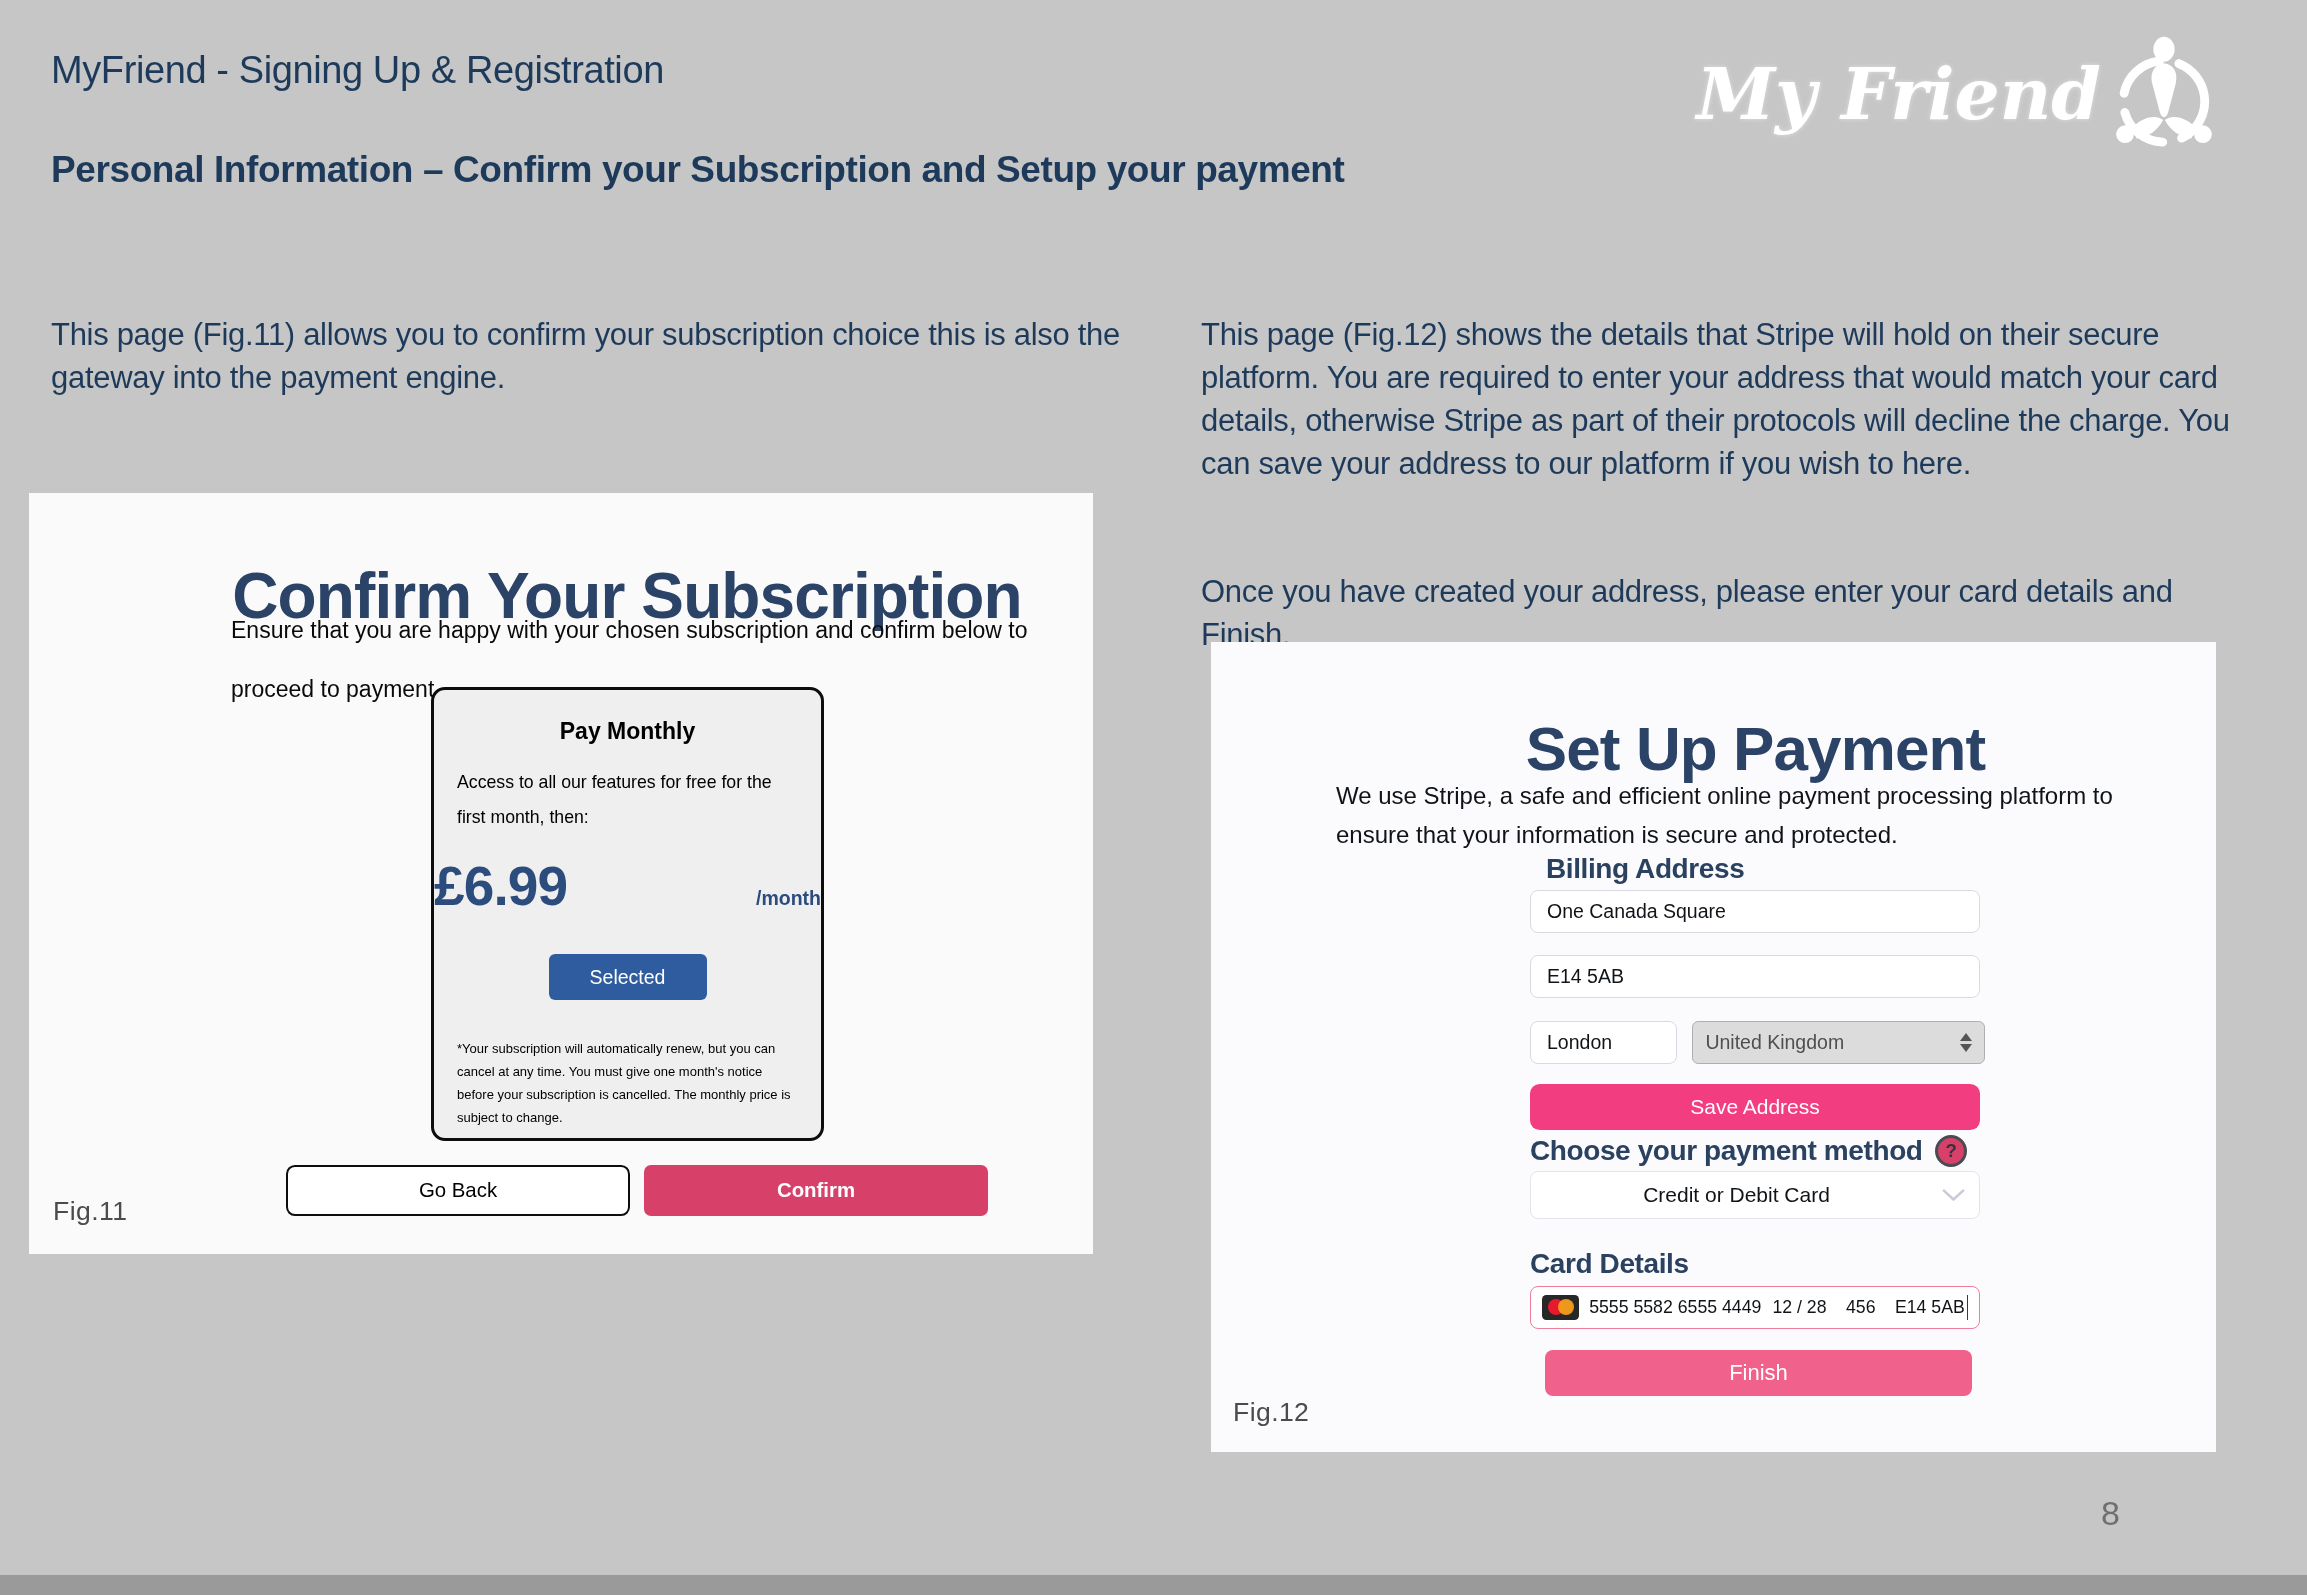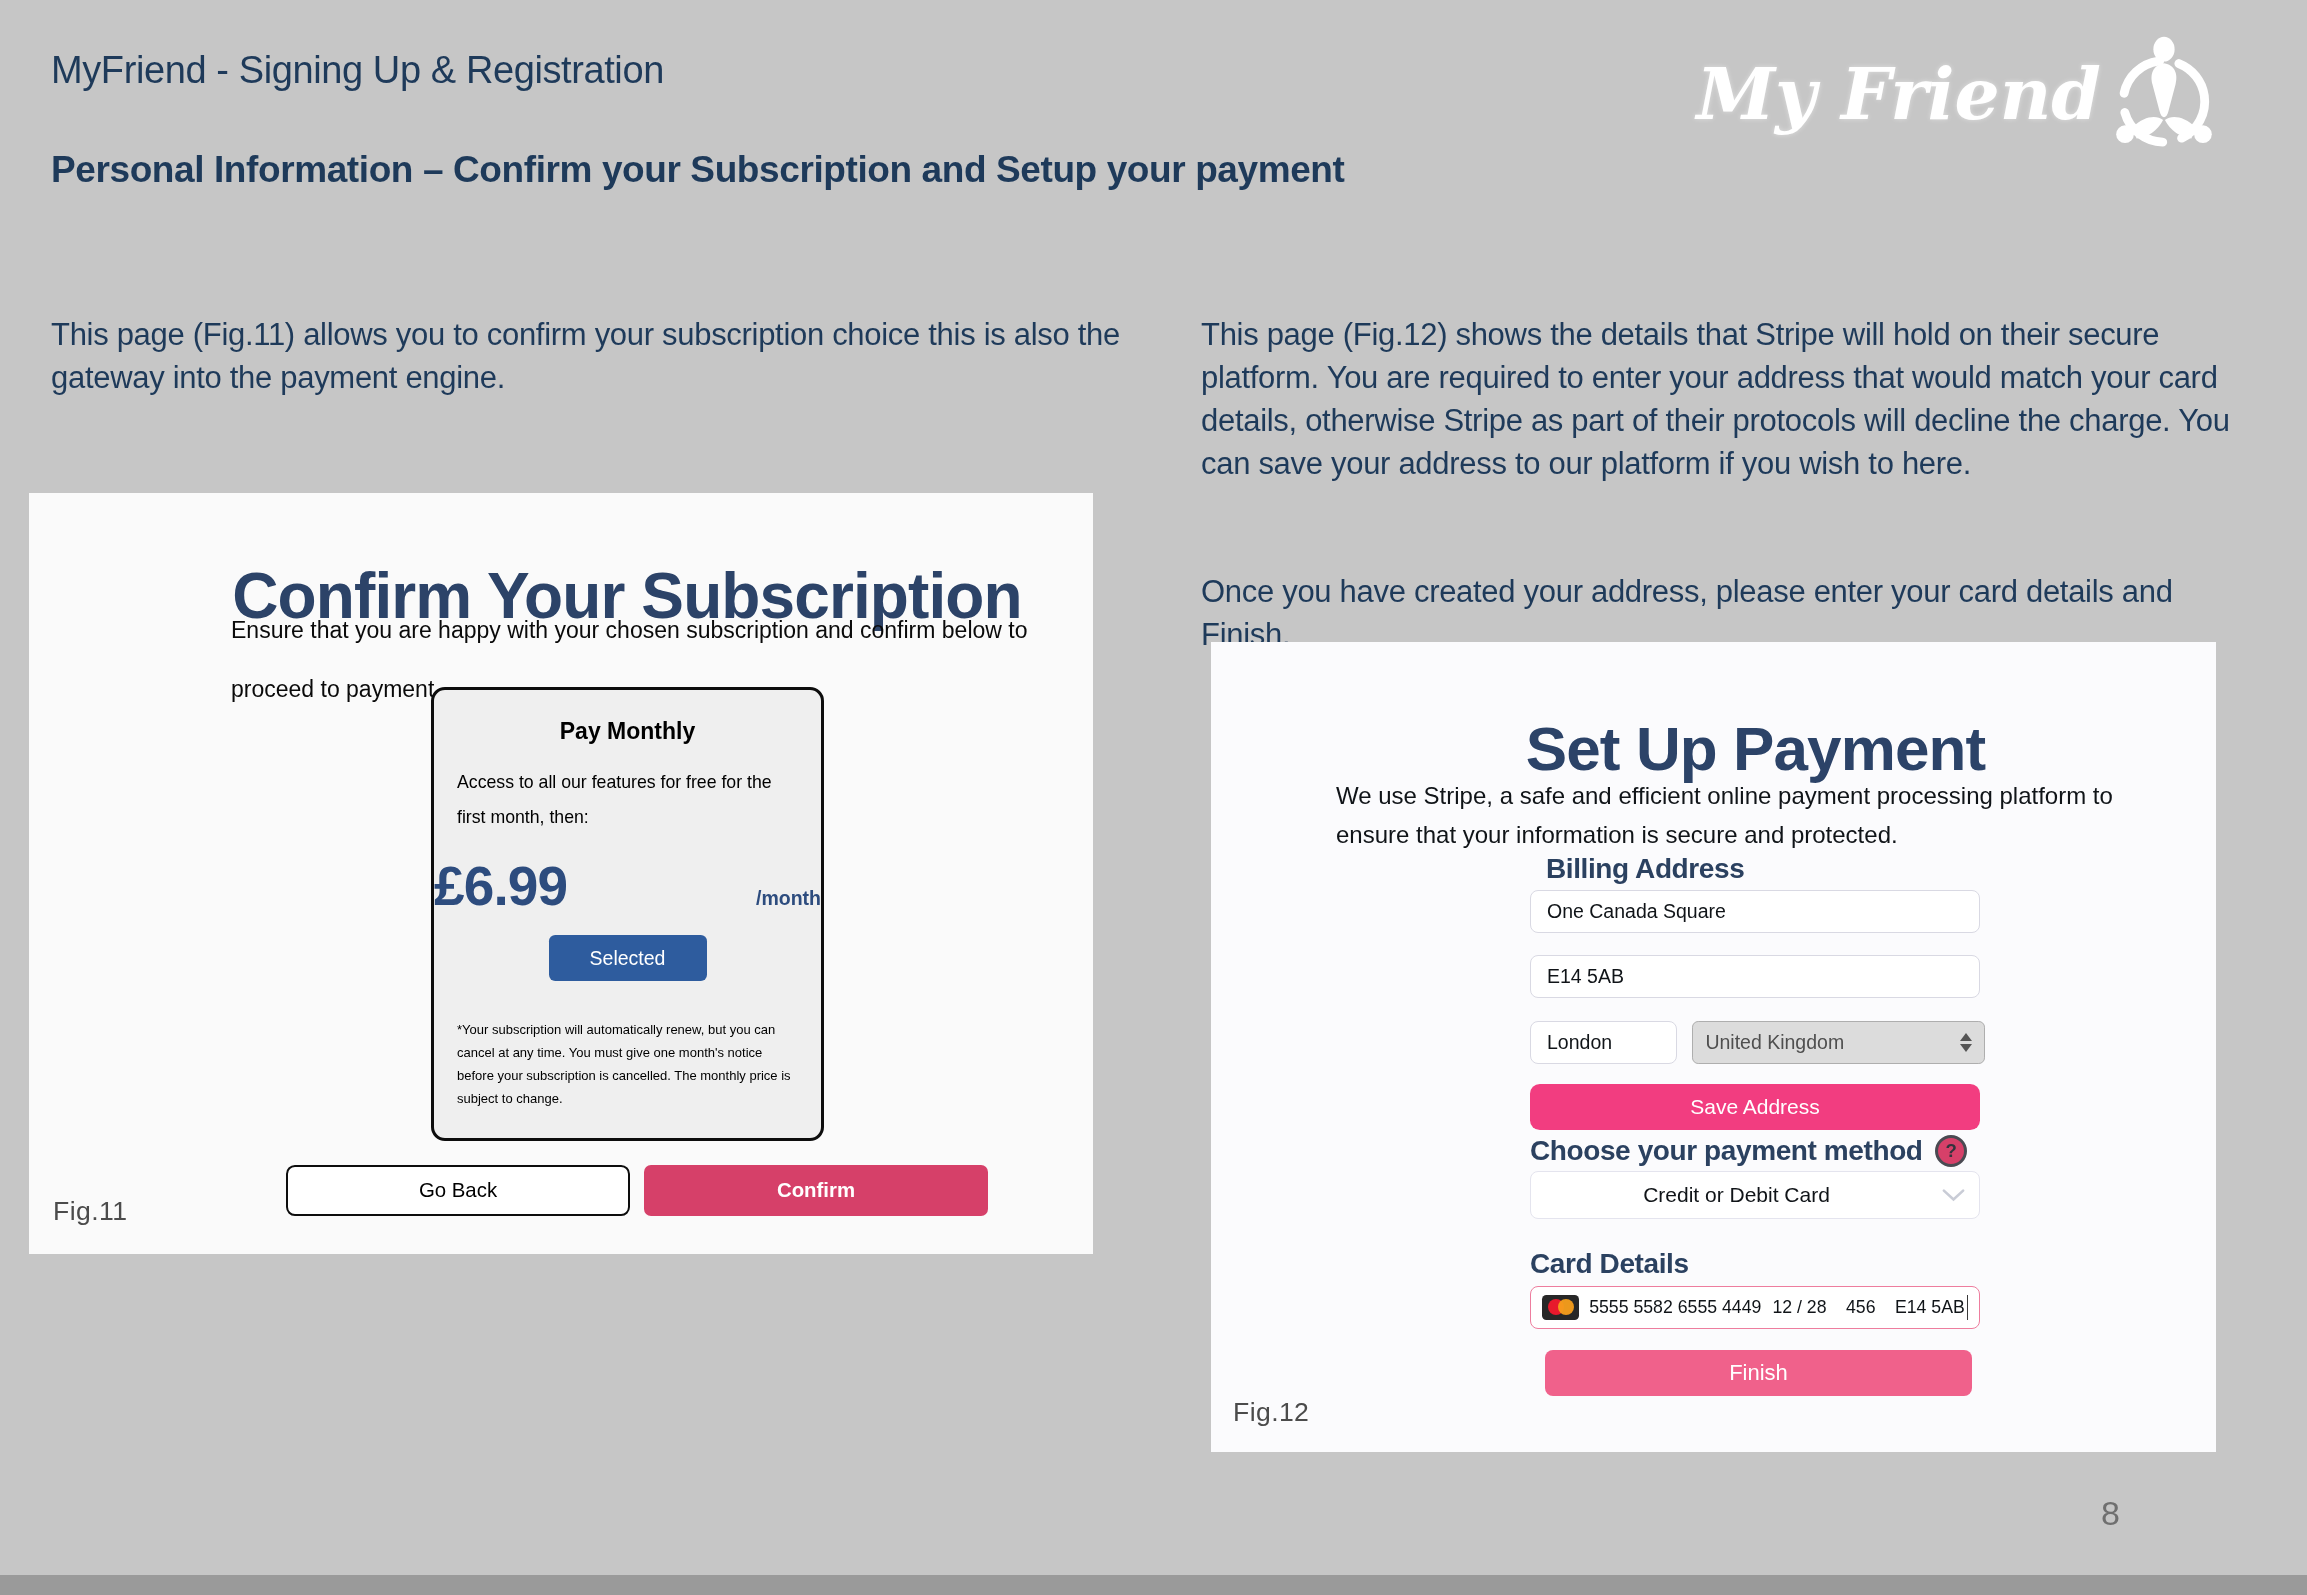--- a/index.html
+++ b/index.html
@@ -54,21 +54,21 @@
   .planbox{
     position:absolute;left:402px;top:194px;width:393px;height:454px;
     background:#efefef;border:3.5px solid #0d0d0d;border-radius:14px;box-sizing:border-box;
   }
   .plan-name{margin-top:28px;text-align:center;font-size:23px;font-weight:bold;color:#000;}
   .plan-desc{margin:19.5px 23px 0;font-size:17.7px;line-height:35px;color:#000;}
   .price-row{display:flex;justify-content:space-between;align-items:baseline;margin-top:19.5px;}
   .price{font-size:55px;font-weight:bold;color:#2d4c7e;letter-spacing:-0.9px;}
   .per{font-size:19.5px;font-weight:bold;color:#2d4c7e;}
   .selected-btn{
-    display:block;margin:17px auto 0;width:158px;height:46px;background:#2e5c9e;
+    display:block;margin:36px auto 0;width:158px;height:46px;background:#2e5c9e;
     border:none;border-radius:6.2px;color:#fff;font-size:19.5px;
     font-family:inherit;cursor:pointer;
   }
   .plan-disclaimer{margin:37px 23px 0;font-size:13px;line-height:23px;color:#000;}
   .goback-btn{
     position:absolute;left:257px;top:672px;width:344px;height:51px;background:#fff;
     border:2.7px solid #0d0d0d;border-radius:8.9px;font-size:20.4px;color:#000;
     font-family:inherit;cursor:pointer;
   }
   .confirm-btn{

